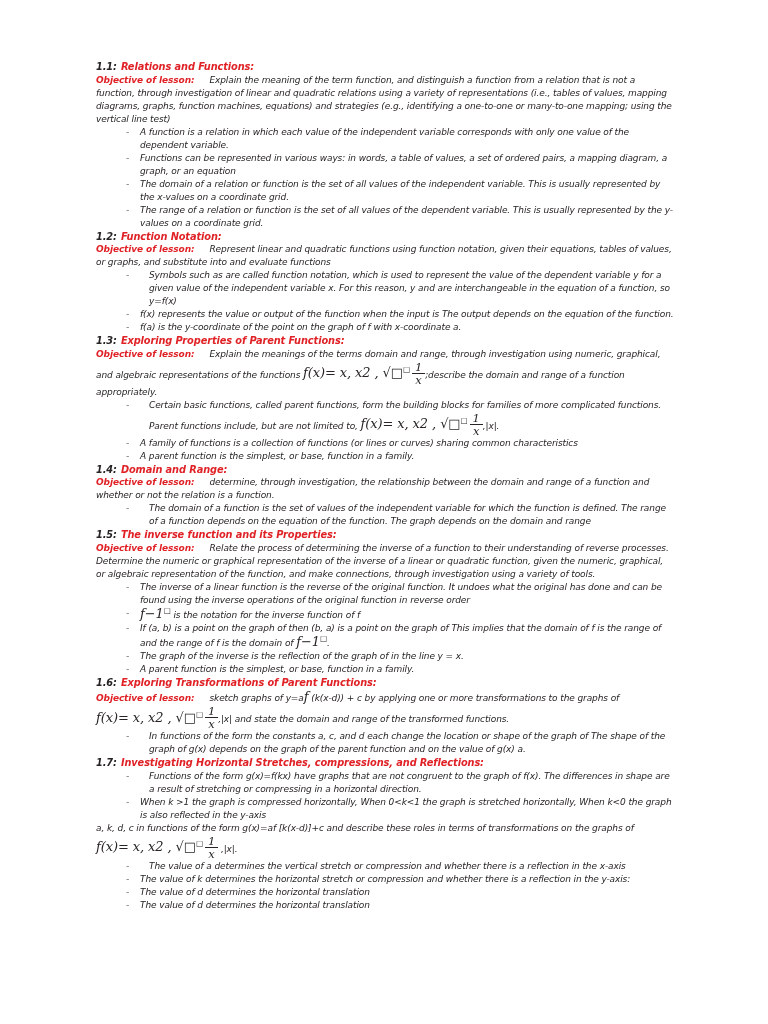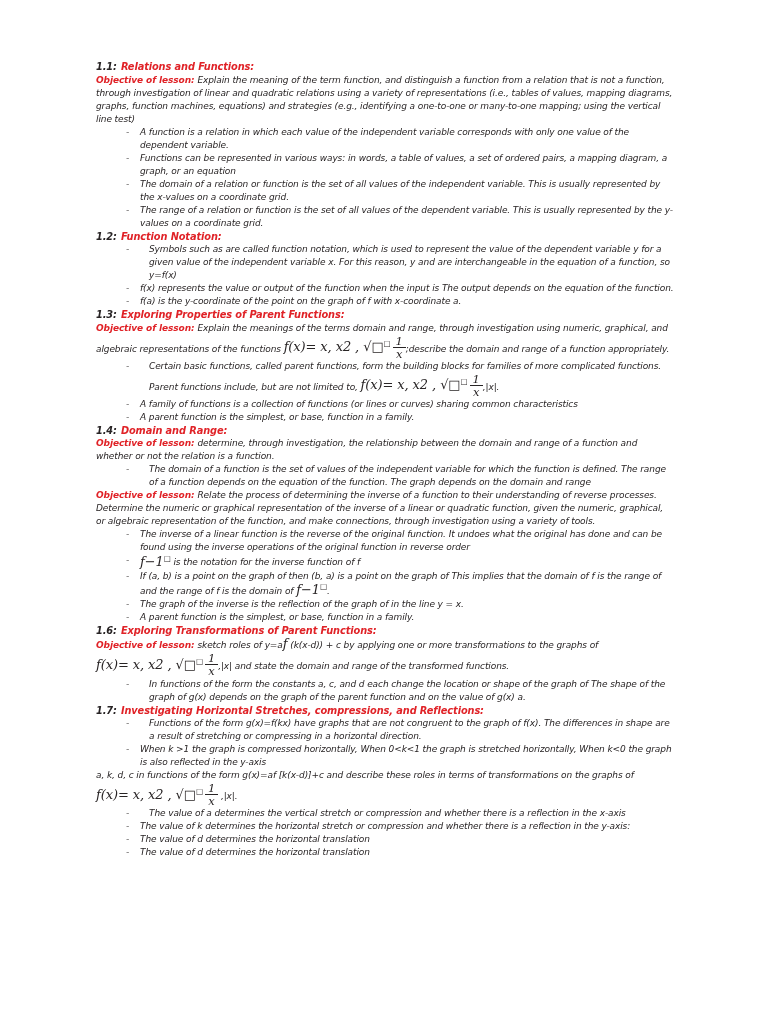--- a/index.html
+++ b/index.html
@@ -21,21 +21,21 @@
     letter-spacing:-0.1px;
   }
   .sec-head{
     font-weight:700;
     font-size:9.8px;
     line-height:13.5px;
   }
   .sec-num{color:#282425;margin-right:4px;}
   .sec-title{color:#e02227;}
   .obj p, .para{margin:0;}
-  .obj-label{color:#e02227;font-weight:700;margin-right:3px;}
+  .obj-label{color:#e02227;font-weight:700;margin-right:15px;}
   .bullet{display:flex;align-items:flex-start;}
   .bullet .dash{flex:0 0 14px;margin-left:30px;text-align:left;}
   .bullet .txt{flex:1;}
   .bullet.indent-more .txt{padding-left:9px;}
   
   .math{
     font-family:"DejaVu Serif",serif;
     font-style:italic;
     font-size:13px;
     line-height:1;
@@ -76,20 +76,21 @@
           <span class="txt">The domain of a relation or function is the set of all values of the independent variable. This is usually represented by the x-values on a coordinate grid.</span>
         </div>
       <div class="bullet">
           <span class="dash">-</span>
           <span class="txt">The range of a relation or function is the set of all values of the dependent variable. This is usually represented by the y-values on a coordinate grid.</span>
         </div>
     </div>
 
     <div>
       <div class="sec-head"><span class="sec-num">1.2:</span><span class="sec-title">Function Notation:</span></div>
+      <p class="para"><span class="obj-label">Objective of lesson:</span><span>Represent linear and quadratic functions using function notation, given their equations, tables of values, or graphs, and substitute into and evaluate functions</span></p>
       <div class="bullet indent-more">
           <span class="dash">-</span>
           <span class="txt">Symbols such as are called function notation, which is used to represent the value of the dependent variable y for a given value of the independent variable x. For this reason, y and are interchangeable in the equation of a function, so y=f(x)</span>
         </div>
       <div class="bullet">
           <span class="dash">-</span>
           <span class="txt">f(x) represents the value or output of the function when the input is The output depends on the equation of the function.</span>
         </div>
       <div class="bullet">
           <span class="dash">-</span>
@@ -119,20 +120,21 @@
     <div>
       <div class="sec-head"><span class="sec-num">1.4:</span><span class="sec-title">Domain and Range:</span></div>
       <p class="para"><span class="obj-label">Objective of lesson:</span><span>determine, through investigation, the relationship between the domain and range of a function and whether or not the relation is a function.</span></p>
       <div class="bullet indent-more">
           <span class="dash">-</span>
           <span class="txt">The domain of a function is the set of values of the independent variable for which the function is defined. The range of a function depends on the equation of the function. The graph depends on the domain and range</span>
         </div>
     </div>
 
     <div>
+      <div class="sec-head"><span class="sec-num">1.5:</span><span class="sec-title">The inverse function and its Properties:</span></div>
       <p class="para"><span class="obj-label">Objective of lesson:</span><span>Relate the process of determining the inverse of a function to their understanding of reverse processes. Determine the numeric or graphical representation of the inverse of a linear or quadratic function, given the numeric, graphical, or algebraic representation of the function, and make connections, through investigation using a variety of tools.</span></p>
       <div class="bullet">
           <span class="dash">-</span>
           <span class="txt">The inverse of a linear function is the reverse of the original function. It undoes what the original has done and can be found using the inverse operations of the original function in reverse order</span>
         </div>
       <div class="bullet">
           <span class="dash">-</span>
           <span class="txt"><span class="math"><span>f−1</span><span class="ph sup">□</span></span> <span>is the notation for the inverse function of f</span></span>
         </div>
       <div class="bullet">
@@ -145,21 +147,21 @@
           <span class="txt">The graph of the inverse is the reflection of the graph of in the line y = x.</span>
         </div>
       <div class="bullet">
           <span class="dash">-</span>
           <span class="txt">A parent function is  the simplest, or base, function in a family.</span>
         </div>
     </div>
 
     <div>
       <div class="sec-head"><span class="sec-num">1.6:</span><span class="sec-title">Exploring Transformations of Parent Functions:</span></div>
-      <p class="para"><span class="obj-label">Objective of lesson:</span><span>sketch roles of y=a</span><span class="math">f</span> <span>(k(x-d)) + c by applying one or more transformations to the graphs of</span>
+      <p class="para"><span class="obj-label">Objective of lesson:</span><span>sketch graphs of y=a</span><span class="math">f</span> <span>(k(x-d)) + c by applying one or more transformations to the graphs of</span>
         <span class="math"><span>f(x)= x, x2 ,</span> <span>√</span><span class="ph">□</span><span class="ph sup">□</span><span class="frac"><span class="n">1</span><span class="d">x</span></span></span><span>,|x| and state the domain and range of the transformed functions.</span></p>
       <div class="bullet indent-more">
           <span class="dash">-</span>
           <span class="txt">In functions of the form the constants a, c, and d each change the location or shape of the graph of The shape of the graph of g(x) depends on the graph of the parent function and on the value of g(x) a.</span>
         </div>
     </div>
 
     <div>
       <div class="sec-head"><span class="sec-num">1.7:</span><span class="sec-title">Investigating Horizontal Stretches, compressions, and Reflections:</span></div>
       <div class="bullet indent-more">

